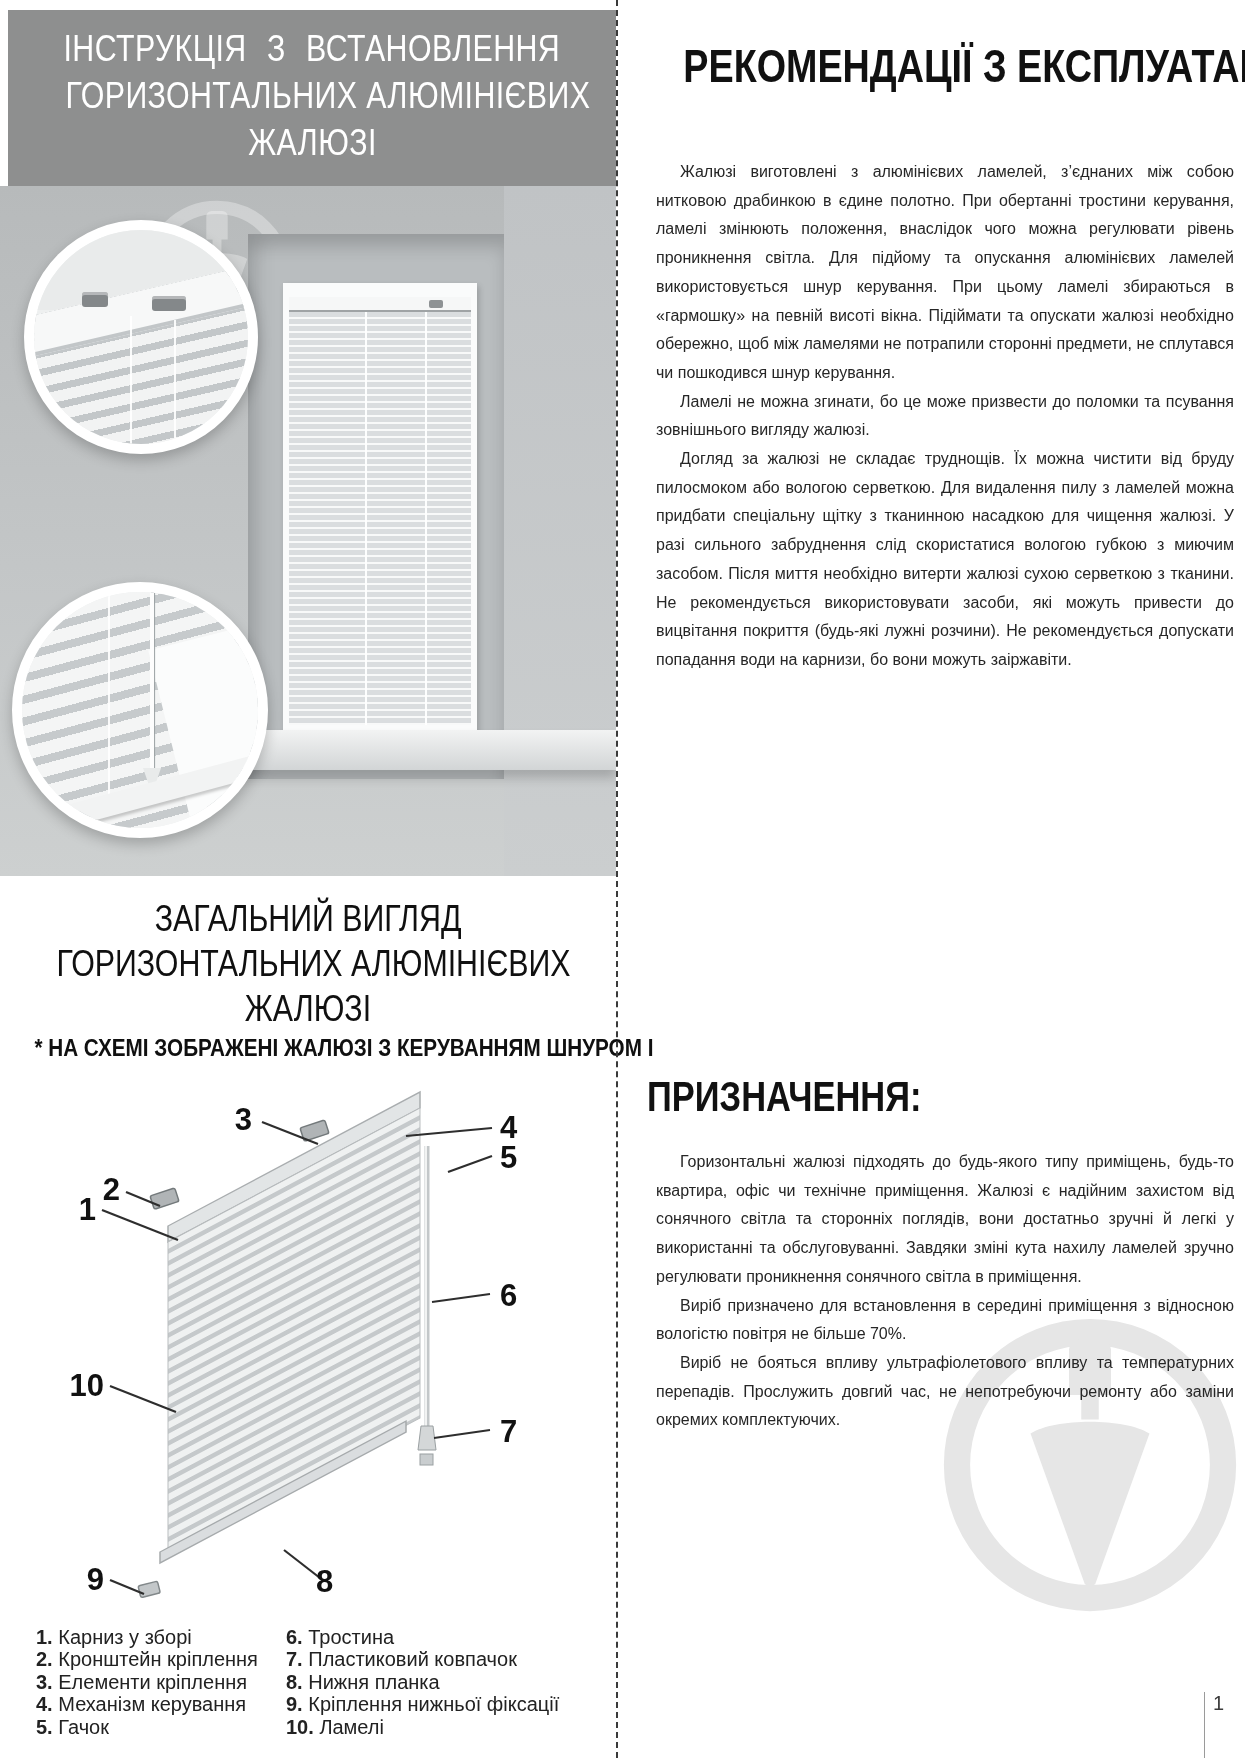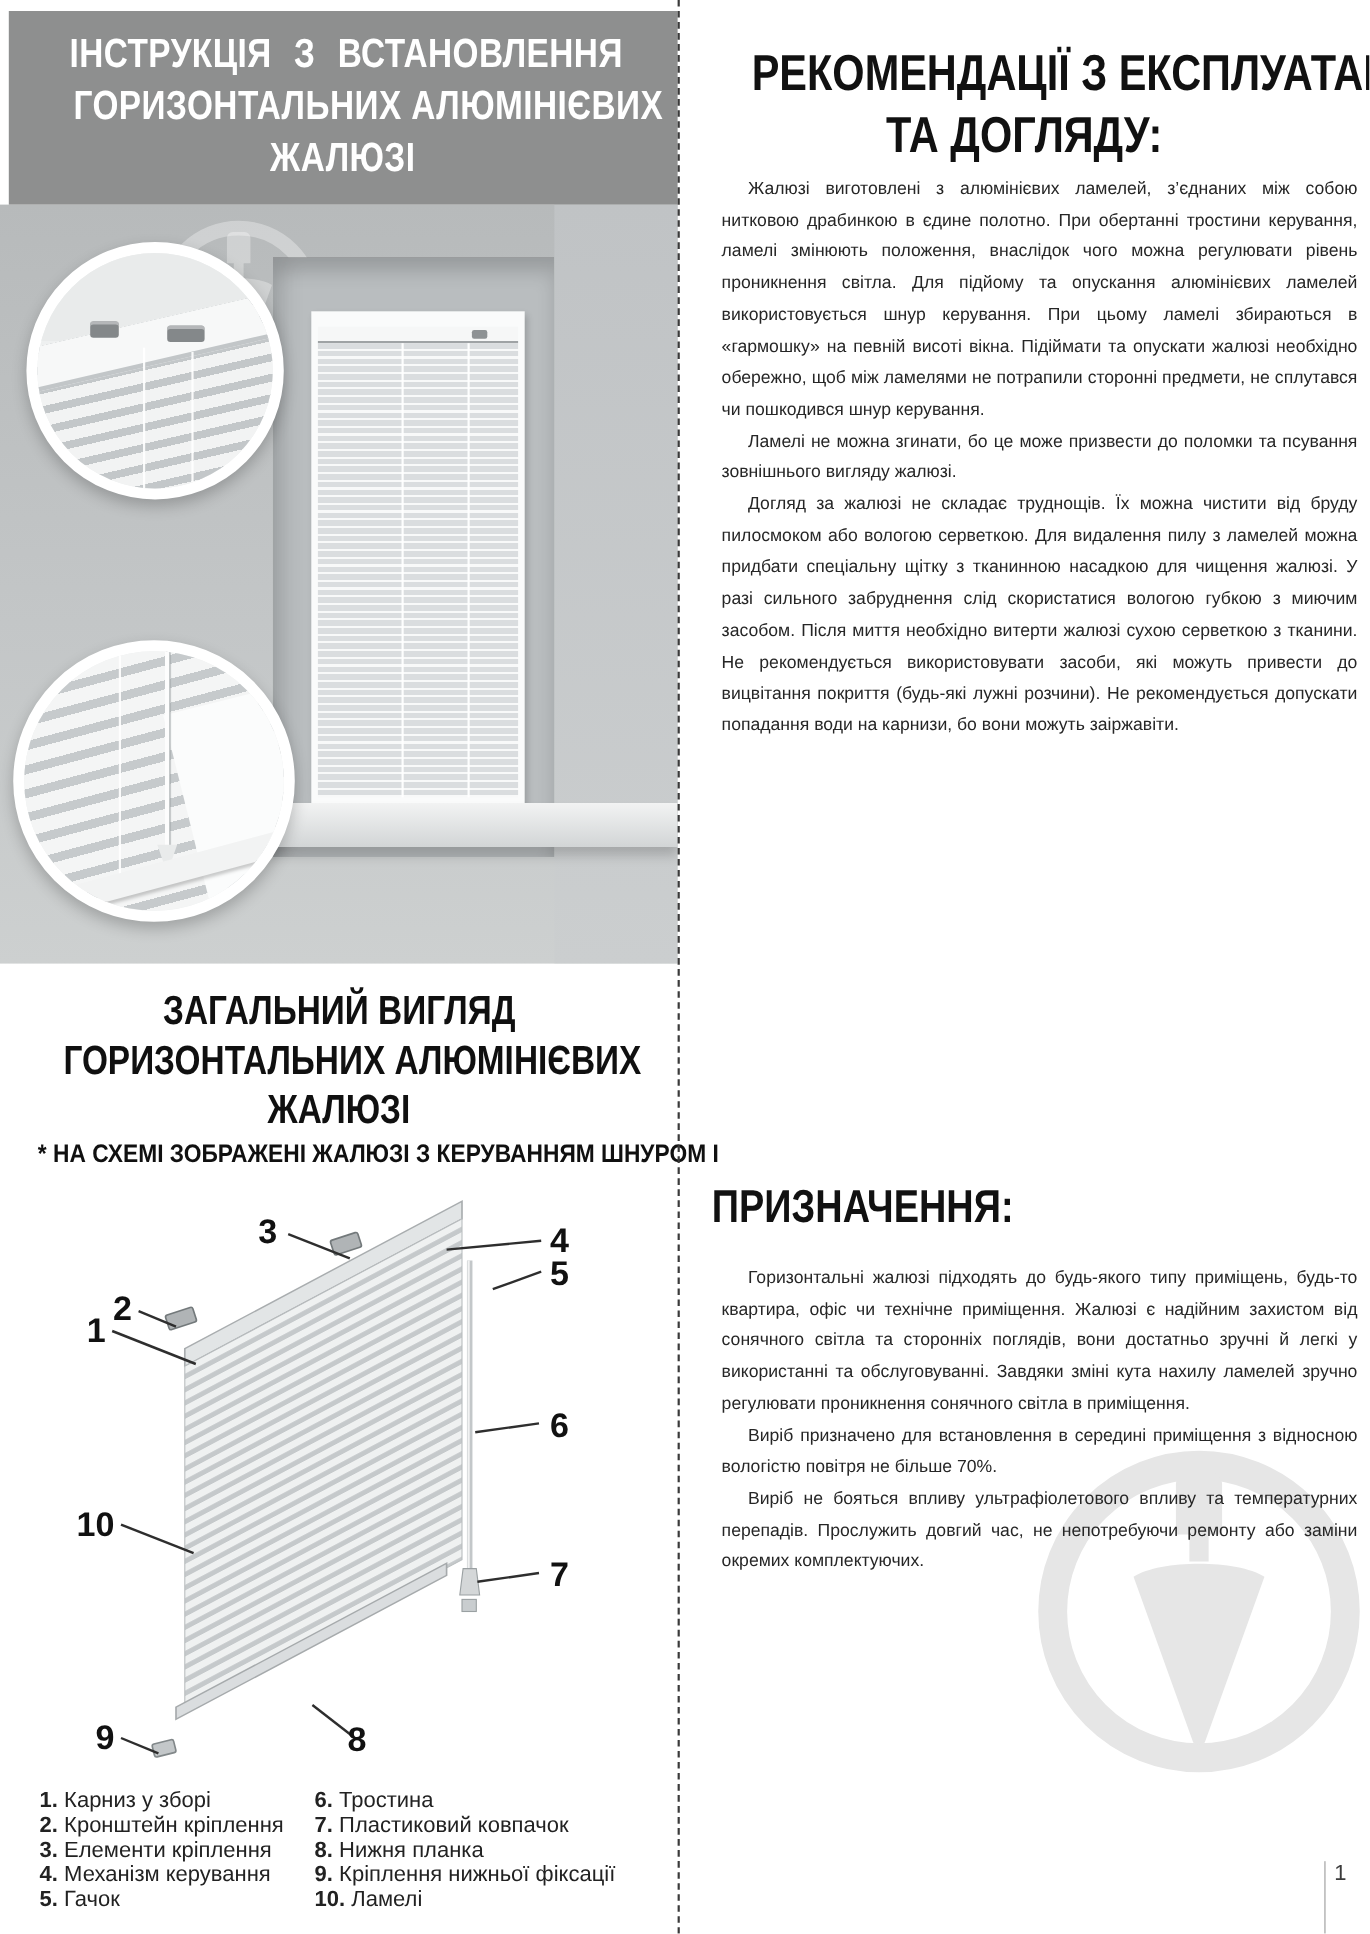--- a/index.html
+++ b/index.html
@@ -8,21 +8,21 @@
 
   
   .divider{position:absolute;left:616px;top:0;height:1758px;width:0;
            border-left:2px dashed #3a3a3a;z-index:30;}
 
   
   .cond{display:inline-block;transform:scaleX(0.82);transform-origin:50% 50%;white-space:nowrap;}
 
   
   .header-box{position:absolute;left:8px;top:10px;width:608px;height:176px;background:#8e8f8f;
-              text-align:center;color:#fff;font-weight:700;z-index:5;}
+              text-align:center;color:#fff;font-weight:400;z-index:5;}
   .header-box .hline{font-size:37px;line-height:47px;letter-spacing:0.5px;}
   .header-box .pad{height:15px;}
   .wide-words{word-spacing:14px;}
 
   
   .photo{position:absolute;left:0;top:186px;width:616px;height:690px;
          background:linear-gradient(180deg,#b7babb 0%,#c3c6c7 55%,#cdd0d0 100%);overflow:hidden;z-index:1;}
   .recess{position:absolute;left:248px;top:48px;width:256px;height:545px;background:#b9bdbf;
           box-shadow:inset 0 14px 16px rgba(0,0,0,0.14), inset 14px 0 16px rgba(0,0,0,0.08);}
   .wall-right{position:absolute;left:504px;top:0;width:112px;height:690px;
@@ -55,21 +55,21 @@
   .wand-close{position:absolute;left:128px;top:0px;width:4px;height:180px;background:#fdfdfd;box-shadow:1px 0 1px #9aa0a2;}
   .wand-cone{position:absolute;left:121px;top:176px;width:0;height:0;
              border-left:9px solid transparent;border-right:9px solid transparent;border-top:26px solid #e9ebeb;}
   .frame-corner{position:absolute;right:-40px;top:40px;width:120px;height:260px;background:#fbfcfc;transform:rotate(-14deg);}
 
   
   .wm{position:absolute;pointer-events:none;}
   .wm svg{display:block;width:100%;height:100%;}
 
   
-  .ovh{position:absolute;left:0;top:896px;width:616px;text-align:center;color:#101010;font-weight:700;z-index:5;}
+  .ovh{position:absolute;left:0;top:896px;width:616px;text-align:center;color:#101010;font-weight:400;z-index:5;}
   .ovh .hline{font-size:37px;line-height:45px;}
   .note{position:absolute;left:0;top:1034px;width:616px;text-align:left;color:#101010;font-weight:700;z-index:5;}
   .note .nline{font-size:23px;line-height:29px;}
 
   
   .diagram{position:absolute;left:0;top:1088px;width:616px;height:540px;z-index:4;}
   .diagram svg{position:absolute;left:0;top:0;}
   .callout{font-weight:700;font-size:31px;fill:#111;}
 
   
@@ -248,21 +248,20 @@
     <div class="wm" style="left:298px;top:1290px;width:350px;height:350px;color:#e6e6e6;z-index:1;">
       <svg viewBox="0 0 200 200">
         <circle cx="100" cy="100" r="76" fill="none" stroke="currentColor" stroke-width="15"></circle>
         <path fill="currentColor" d="M88,34 a6,6 0 0 1 6,-6 h12 a6,6 0 0 1 6,6 v26 h-24 z M95,60 h10 v14 h-10 z
           M66,82 C80,73 120,73 134,82 L103,168 a4,4 0 0 1 -6,0 Z"></path>
       </svg>
     </div>
 
     <div class="care-head">
       <div class="hline"><span class="cond">РЕКОМЕНДАЦІЇ З ЕКСПЛУАТАЦІЇ</span></div>
-      <div class="hline"><span class="cond">ТА ДОГЛЯДУ:</span></div>
     </div>
 
     <div class="rtext care-text">
       <p>Жалюзі виготовлені з алюмінієвих ламелей, з’єднаних між собою нитковою драбинкою в єдине полотно. При обертанні тростини керування, ламелі змінюють положення, внаслідок чого можна регулювати рівень проникнення світла. Для підйому та опускання алюмінієвих ламелей використовується шнур керування. При цьому ламелі збираються в «гармошку» на певній висоті вікна. Підіймати та опускати жалюзі необхідно обережно, щоб між ламелями не потрапили сторонні предмети, не сплутався чи пошкодився шнур керування.</p>
       <p>Ламелі не можна згинати, бо це може призвести до поломки та псування зовнішнього вигляду жалюзі.</p>
       <p>Догляд за жалюзі не складає труднощів. Їх можна чистити від бруду пилосмоком або вологою серветкою. Для видалення пилу з ламелей можна придбати спеціальну щітку з тканинною насадкою для чищення жалюзі. У разі сильного забруднення слід скористатися вологою губкою з миючим засобом. Після миття необхідно витерти жалюзі сухою серветкою з тканини. Не рекомендується використовувати засоби, які можуть привести до вицвітання покриття (будь-які лужні розчини). Не рекомендується допускати попадання води на карнизи, бо вони можуть заіржавіти.</p>
     </div>
 
     <div class="purpose-head">
       <div class="hline"><span class="cond">ПРИЗНАЧЕННЯ:</span></div>

